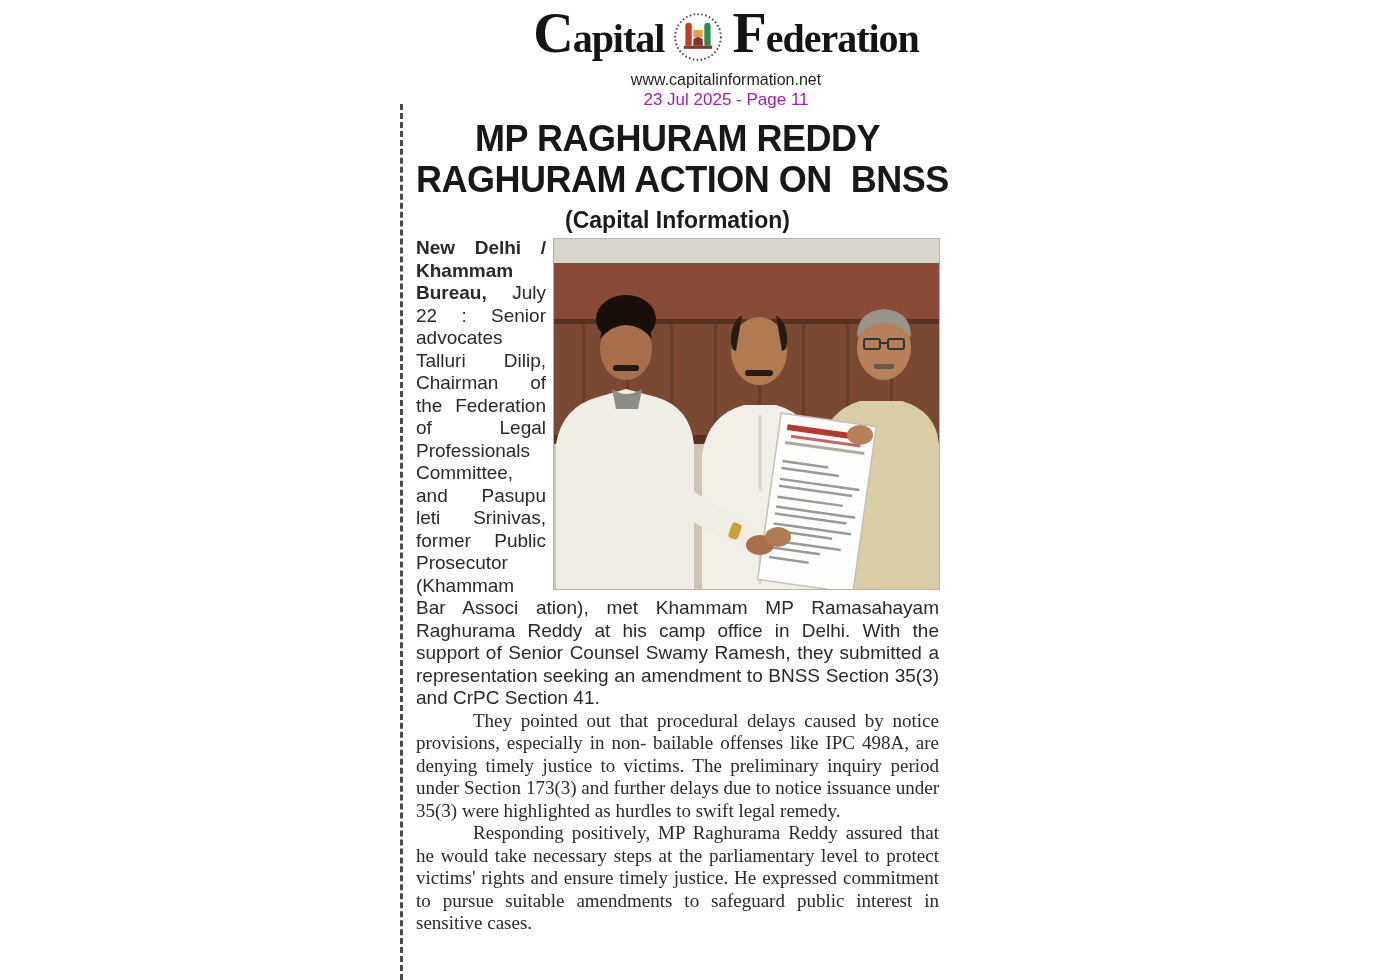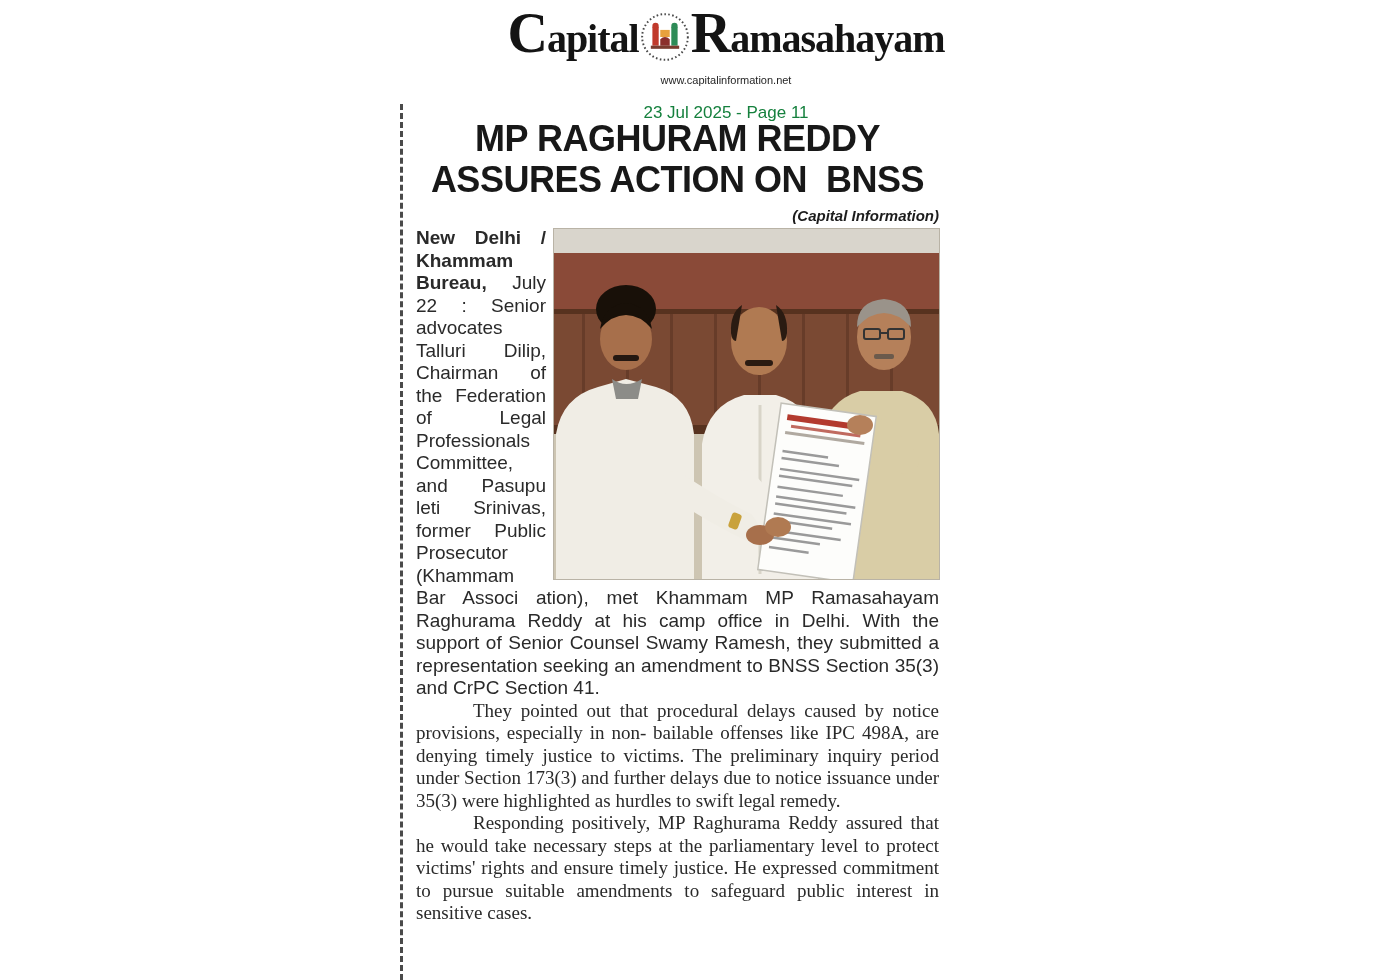--- a/index.html
+++ b/index.html
@@ -2,37 +2,37 @@
 <html><head>
 <meta charset="utf-8">
 <style>
   html,body{margin:0;padding:0;}
   body{
     width:1400px;height:980px;position:relative;overflow:hidden;
     background:#ffffff;font-family:"Liberation Sans",sans-serif;color:#262626;
   }
   
   .masthead{position:absolute;left:420px;top:4px;width:612px;text-align:center;}
-  .masthead-title{display:flex;justify-content:center;align-items:center;}
+  .masthead-title{display:flex;justify-content:center;align-items:center;gap:8px;}
   .mword{
     display:inline-block;font-family:"Liberation Serif",serif;font-weight:bold;
     font-size:40px;letter-spacing:-1px;color:#141414;line-height:58px;
   }
   .mword::first-letter{font-size:56px;}
   .logo-badge{display:inline-block;width:52px;height:52px;margin-top:2px;}
-  .site-line{font-size:11px;color:#1f1f1f;margin-top:2px;line-height:20px;}
-  .date-line{font-size:17px;color:#15803d;line-height:20px;margin-top:13px;}
+  .site-line{font-size:16px;color:#1f1f1f;margin-top:2px;line-height:20px;}
+  .date-line{font-size:17px;color:#a21caf;line-height:20px;}
   
   .article{
     position:absolute;left:400px;top:104px;width:539px;height:876px;
     border-left:3px dashed #4a4a4a;padding-left:13px;box-sizing:border-box;
   }
   .headline{margin:14px 0 0 0;text-align:center;color:#181818;font-weight:bold;}
   .hline{display:block;white-space:pre;font-size:36px;line-height:41px;letter-spacing:-0.5px;}
-  .credit{font-size:15px;font-weight:bold;text-align:right;margin:7px 0 3px 0;color:#1c1c1c;font-style:italic;}
+  .credit{font-size:23px;font-weight:bold;text-align:center;margin:7px 0 3px 0;color:#1c1c1c;}
   .body-copy{font-size:19px;line-height:22.5px;text-align:justify;color:#2a2a2a;}
   .para{margin:0;}
   .para.indent{text-indent:57px;font-family:Liberation Serif, serif;}
   .lead{font-weight:bold;}
   .photo-wrap{
     float:right;width:385px;height:350px;margin:2px 0 6px 8px;
     outline:1px solid #b9b3a6;
   }
   .photo-wrap svg{display:block;width:385px;height:350px;}
 </style>
@@ -47,30 +47,30 @@
         <circle cx="33" cy="33" r="29" fill="#ffffff" stroke="#4a4a4a" stroke-width="2.5" stroke-dasharray="2,3"></circle>
         <rect x="17" y="20" width="8" height="24" fill="#c0392b"></rect>
         <circle cx="21" cy="19" r="4" fill="#c0392b"></circle>
         <rect x="41" y="20" width="8" height="24" fill="#2e8b57"></rect>
         <circle cx="45" cy="19" r="4" fill="#2e8b57"></circle>
         <rect x="27" y="24" width="12" height="9" fill="#e8a13c"></rect>
         <path d="M27 44 V36 Q33 30 39 36 V44 Z" fill="#8b2f2b"></path>
         <rect x="15" y="44" width="36" height="4" fill="#7a3b2e"></rect>
       </svg>
     </span>
-    <span class="mword">Ramasahayam</span>
+    <span class="mword">Federation</span>
   </div>
   <div class="site-line">www.capitalinformation.net</div>
   <div class="date-line">23 Jul 2025 - Page 11</div>
 </header>
 
 <article class="article">
   <h1 class="headline">
     <span class="hline">MP RAGHURAM REDDY</span>
-    <span class="hline">ASSURES ACTION ON  BNSS</span>
+    <span class="hline">RAGHURAM ACTION ON  BNSS</span>
   </h1>
   <div class="credit">(Capital Information)</div>
 
   <div class="body-copy">
     <p class="para">
       <span class="photo-wrap">
 
         <svg viewBox="0 0 385 350">
 
           <rect x="0" y="0" width="385" height="350" fill="#cdc5b2"></rect>

